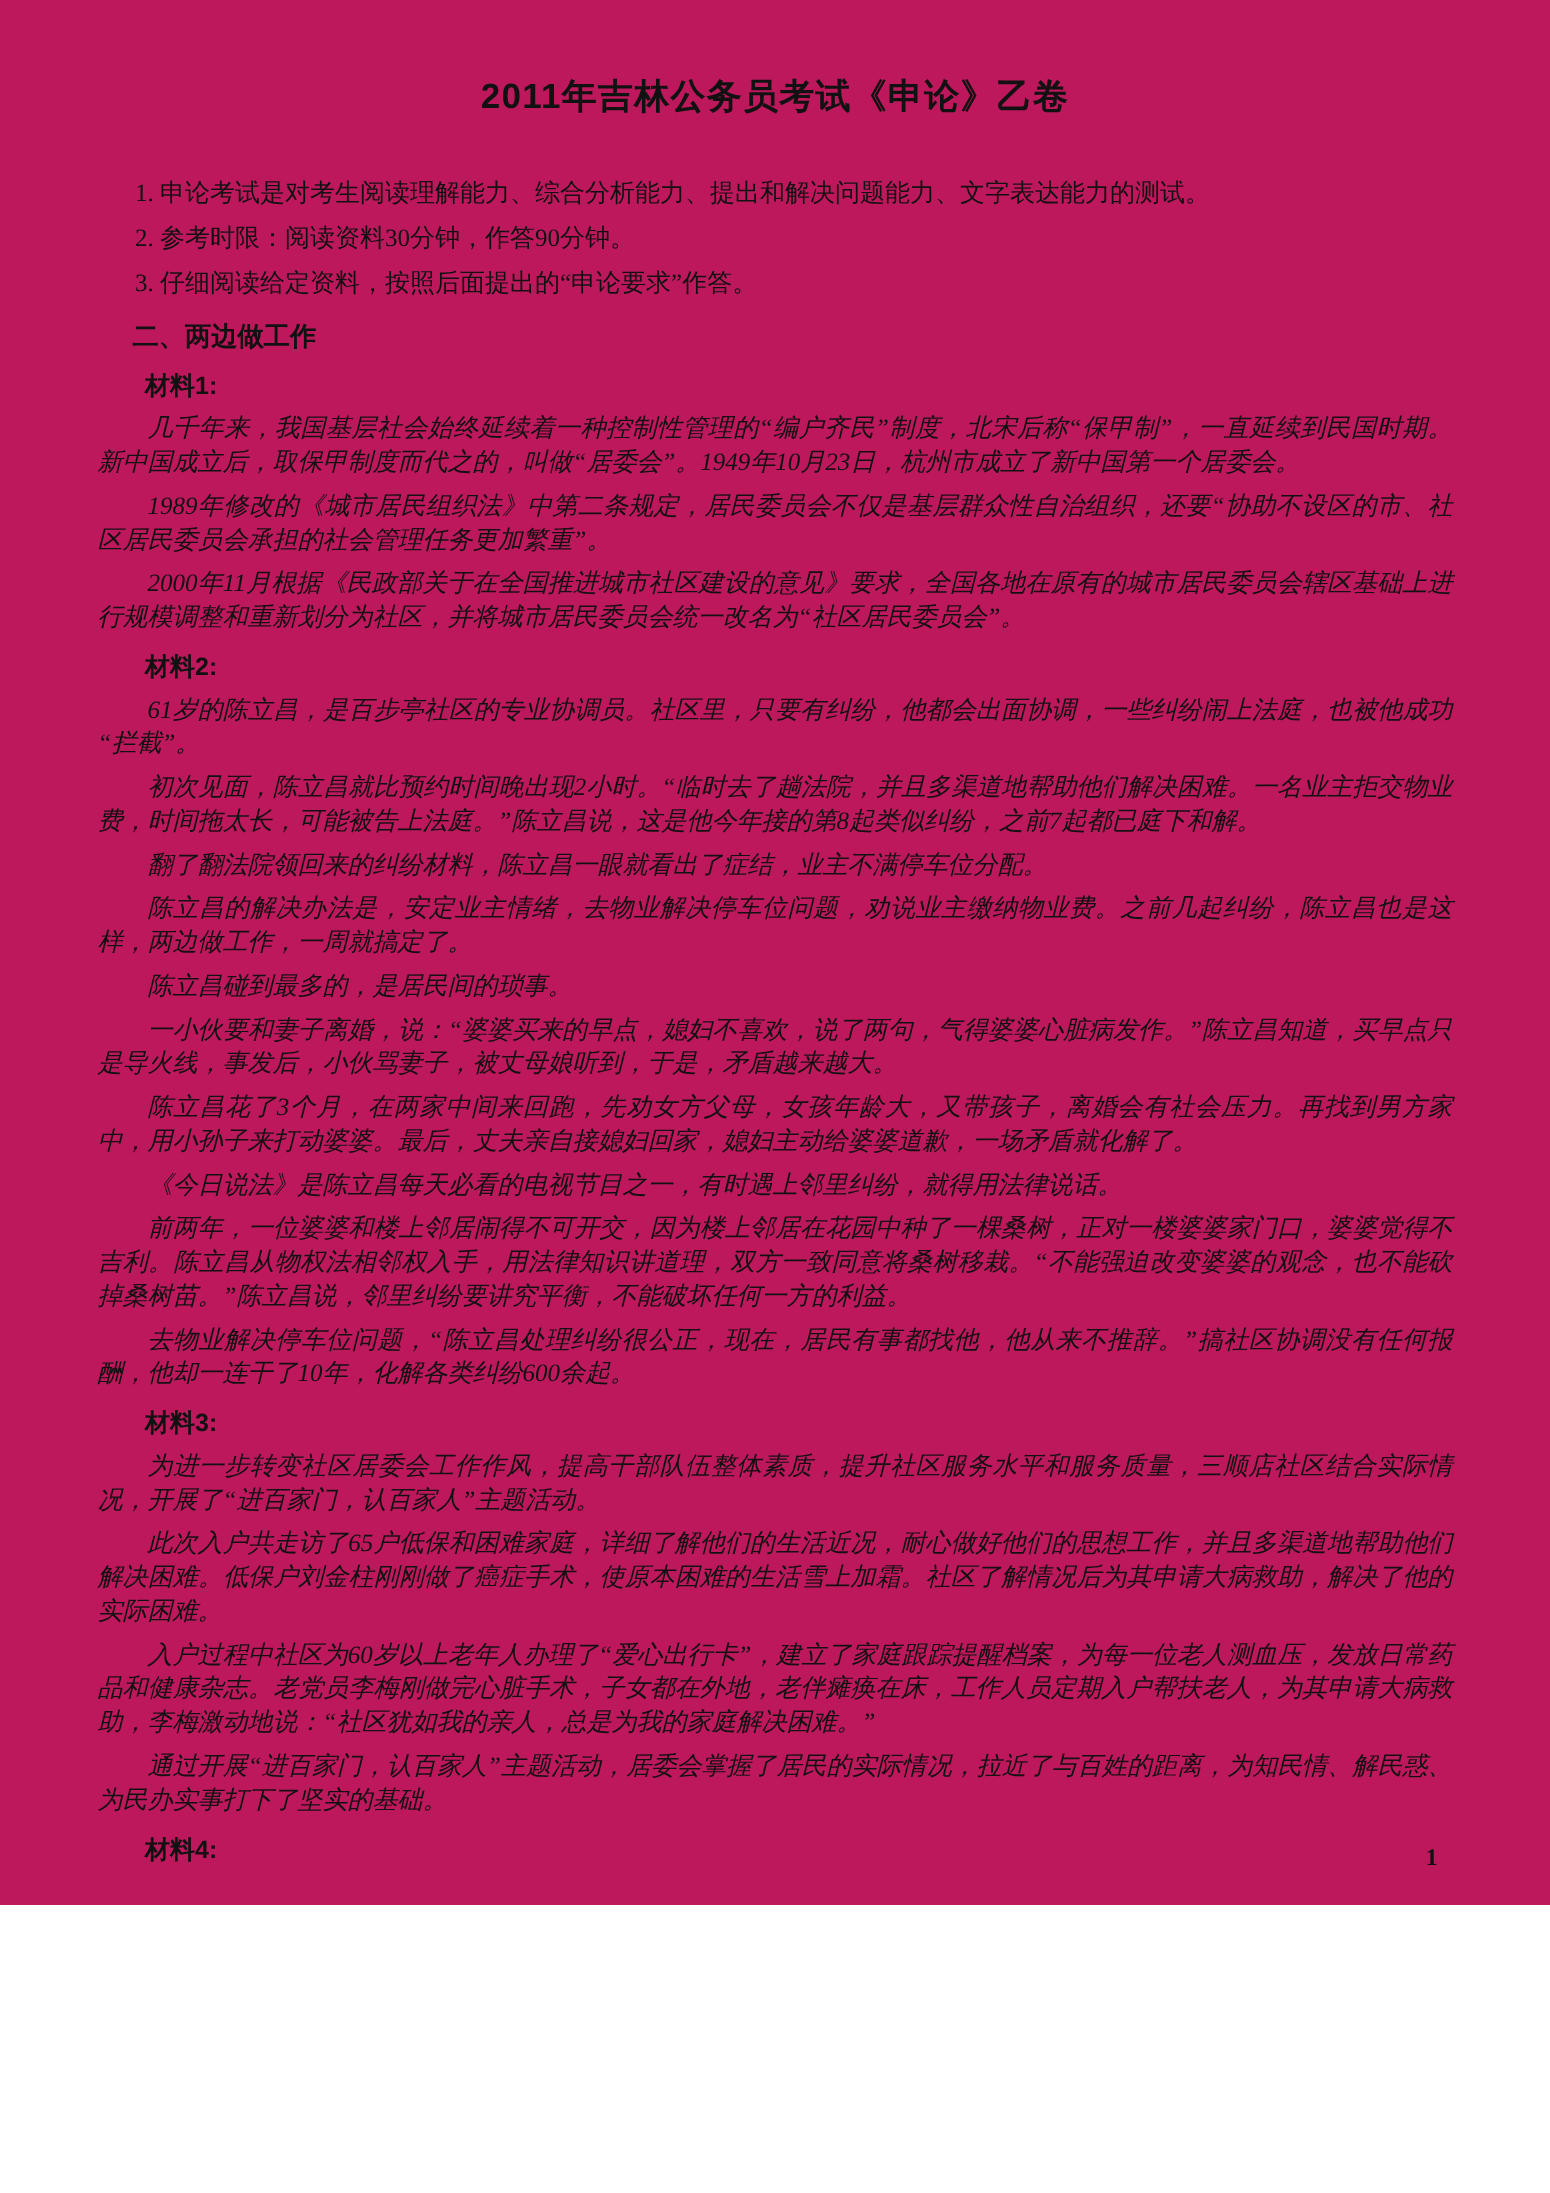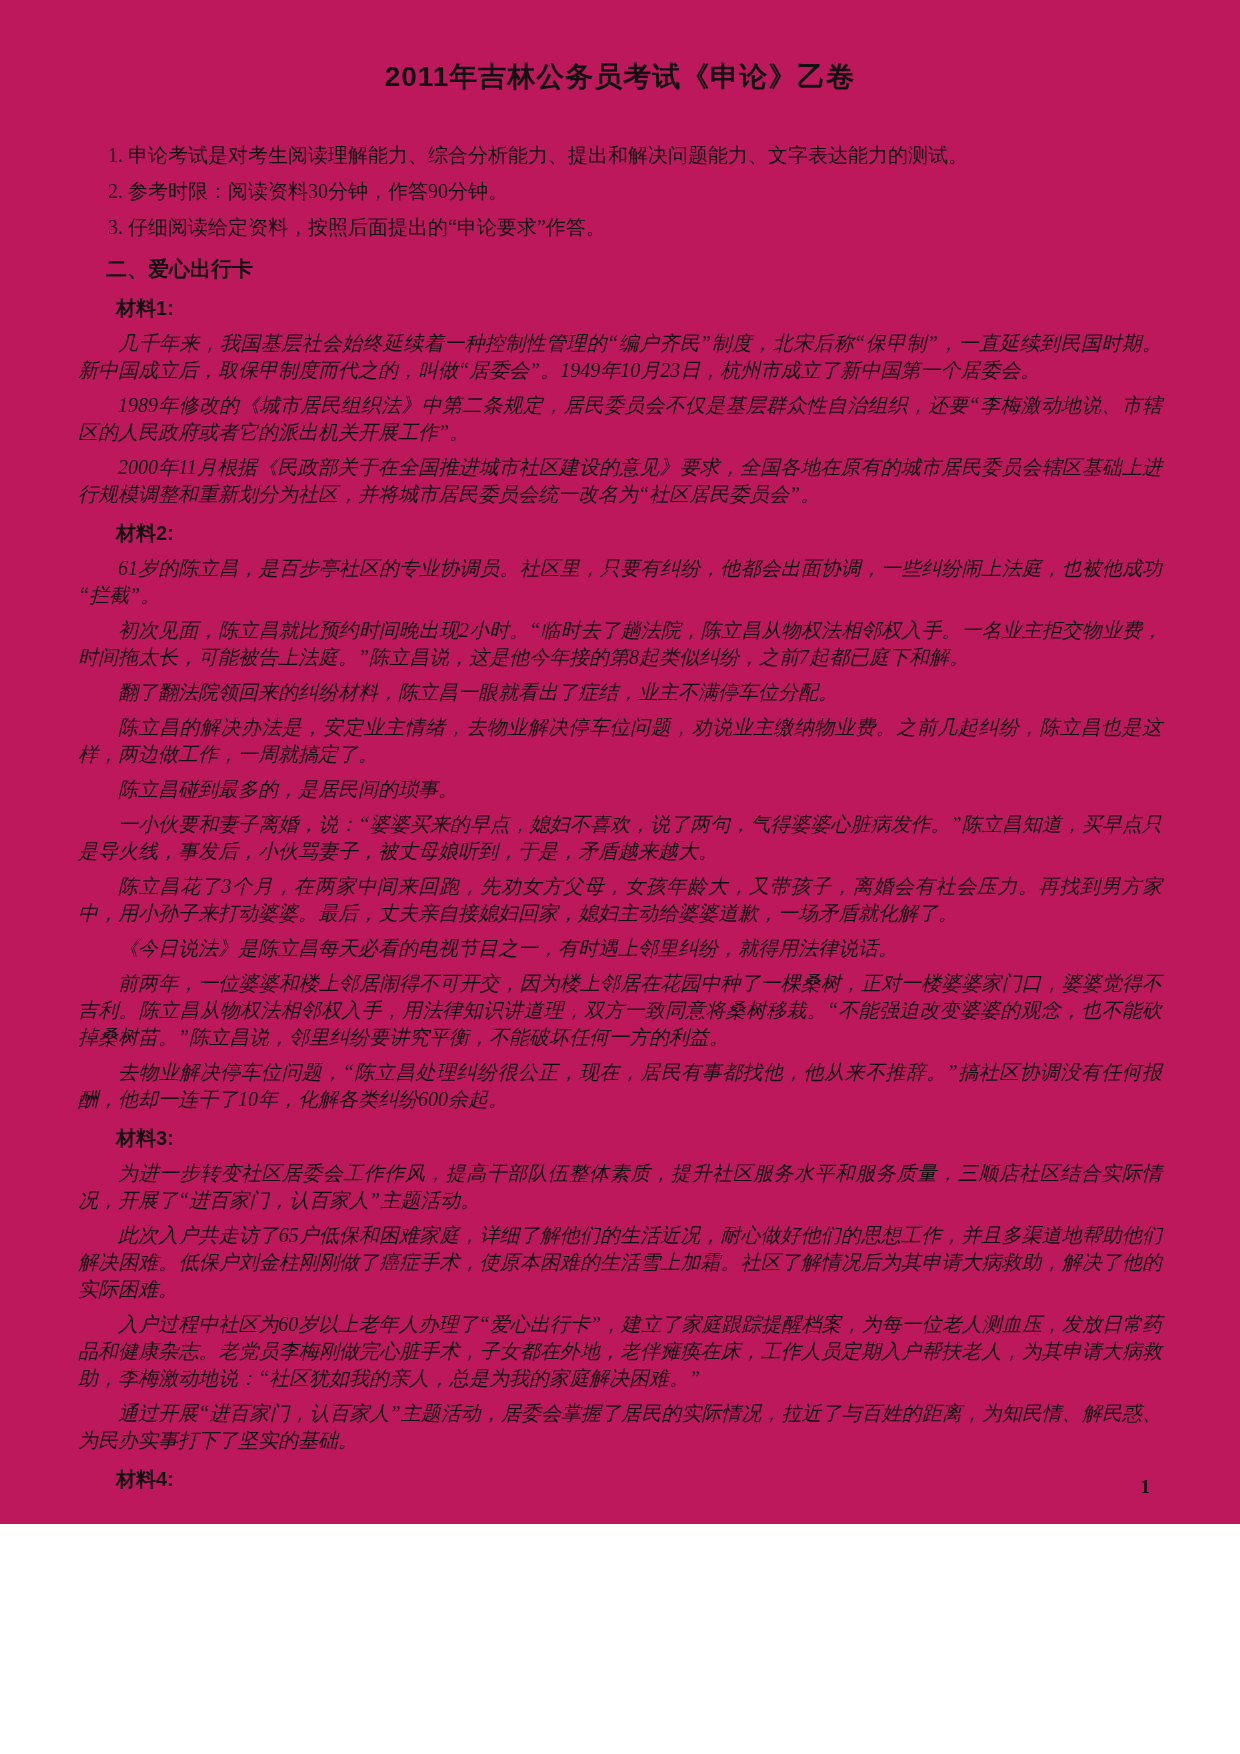--- a/index.html
+++ b/index.html
@@ -64,33 +64,33 @@
 
   <h1 class="doc-title">2011年吉林公务员考试《申论》乙卷</h1>
 
   <section>
     <p class="notice-item">1. 申论考试是对考生阅读理解能力、综合分析能力、提出和解决问题能力、文字表达能力的测试。</p>
     <p class="notice-item">2. 参考时限：阅读资料30分钟，作答90分钟。</p>
     <p class="notice-item">3. 仔细阅读给定资料，按照后面提出的“申论要求”作答。</p>
   </section>
 
   <section>
-    <h2 class="sec-heading">二、爱心出行卡</h2>
+    <h2 class="sec-heading">二、两边做工作</h2>
 
     <div>
       <p class="material-label">材料1:</p>
       <p class="para">几千年来，我国基层社会始终延续着一种控制性管理的“编户齐民”制度，北宋后称“保甲制”，一直延续到民国时期。新中国成立后，取保甲制度而代之的，叫做“居委会”。1949年10月23日，杭州市成立了新中国第一个居委会。</p>
-      <p class="para">1989年修改的《城市居民组织法》中第二条规定，居民委员会不仅是基层群众性自治组织，还要“李梅激动地说、市辖区的人民政府或者它的派出机关开展工作”。</p>
+      <p class="para">1989年修改的《城市居民组织法》中第二条规定，居民委员会不仅是基层群众性自治组织，还要“协助不设区的市、社区居民委员会承担的社会管理任务更加繁重”。</p>
       <p class="para">2000年11月根据《民政部关于在全国推进城市社区建设的意见》要求，全国各地在原有的城市居民委员会辖区基础上进行规模调整和重新划分为社区，并将城市居民委员会统一改名为“社区居民委员会”。</p>
     </div>
 
     <div>
       <p class="material-label">材料2:</p>
       <p class="para">61岁的陈立昌，是百步亭社区的专业协调员。社区里，只要有纠纷，他都会出面协调，一些纠纷闹上法庭，也被他成功“拦截”。</p>
-      <p class="para">初次见面，陈立昌就比预约时间晚出现2小时。“临时去了趟法院，陈立昌从物权法相邻权入手。一名业主拒交物业费，时间拖太长，可能被告上法庭。”陈立昌说，这是他今年接的第8起类似纠纷，之前7起都已庭下和解。</p>
+      <p class="para">初次见面，陈立昌就比预约时间晚出现2小时。“临时去了趟法院，并且多渠道地帮助他们解决困难。一名业主拒交物业费，时间拖太长，可能被告上法庭。”陈立昌说，这是他今年接的第8起类似纠纷，之前7起都已庭下和解。</p>
       <p class="para">翻了翻法院领回来的纠纷材料，陈立昌一眼就看出了症结，业主不满停车位分配。</p>
       <p class="para">陈立昌的解决办法是，安定业主情绪，去物业解决停车位问题，劝说业主缴纳物业费。之前几起纠纷，陈立昌也是这样，两边做工作，一周就搞定了。</p>
       <p class="para">陈立昌碰到最多的，是居民间的琐事。</p>
       <p class="para">一小伙要和妻子离婚，说：“婆婆买来的早点，媳妇不喜欢，说了两句，气得婆婆心脏病发作。”陈立昌知道，买早点只是导火线，事发后，小伙骂妻子，被丈母娘听到，于是，矛盾越来越大。</p>
       <p class="para">陈立昌花了3个月，在两家中间来回跑，先劝女方父母，女孩年龄大，又带孩子，离婚会有社会压力。再找到男方家中，用小孙子来打动婆婆。最后，丈夫亲自接媳妇回家，媳妇主动给婆婆道歉，一场矛盾就化解了。</p>
       <p class="para">《今日说法》是陈立昌每天必看的电视节目之一，有时遇上邻里纠纷，就得用法律说话。</p>
       <p class="para">前两年，一位婆婆和楼上邻居闹得不可开交，因为楼上邻居在花园中种了一棵桑树，正对一楼婆婆家门口，婆婆觉得不吉利。陈立昌从物权法相邻权入手，用法律知识讲道理，双方一致同意将桑树移栽。“不能强迫改变婆婆的观念，也不能砍掉桑树苗。”陈立昌说，邻里纠纷要讲究平衡，不能破坏任何一方的利益。</p>
       <p class="para">去物业解决停车位问题，“陈立昌处理纠纷很公正，现在，居民有事都找他，他从来不推辞。”搞社区协调没有任何报酬，他却一连干了10年，化解各类纠纷600余起。</p>
     </div>
 

